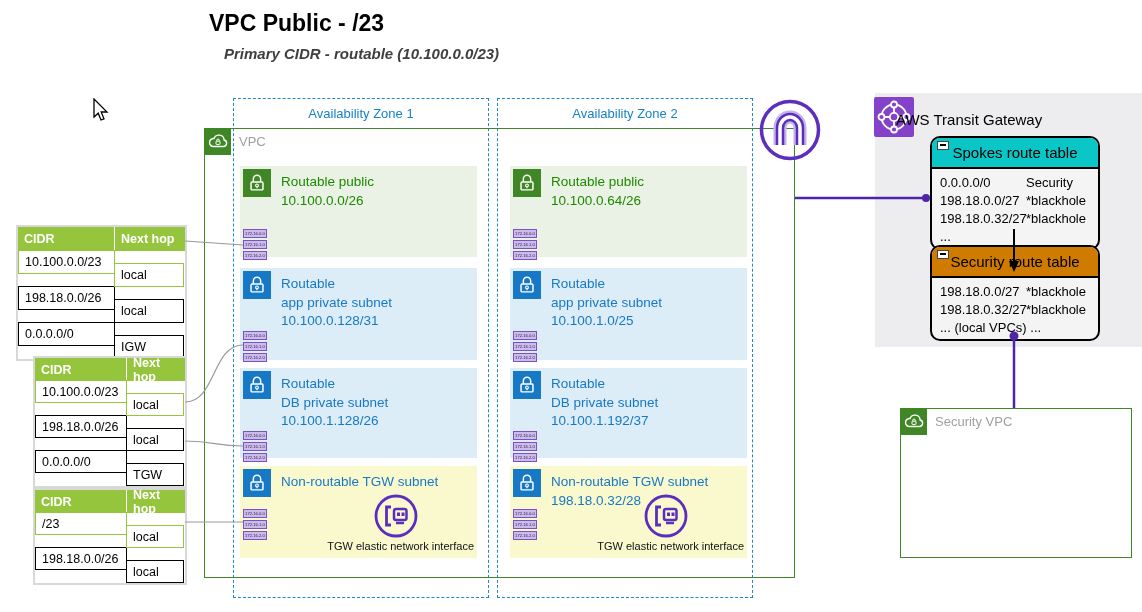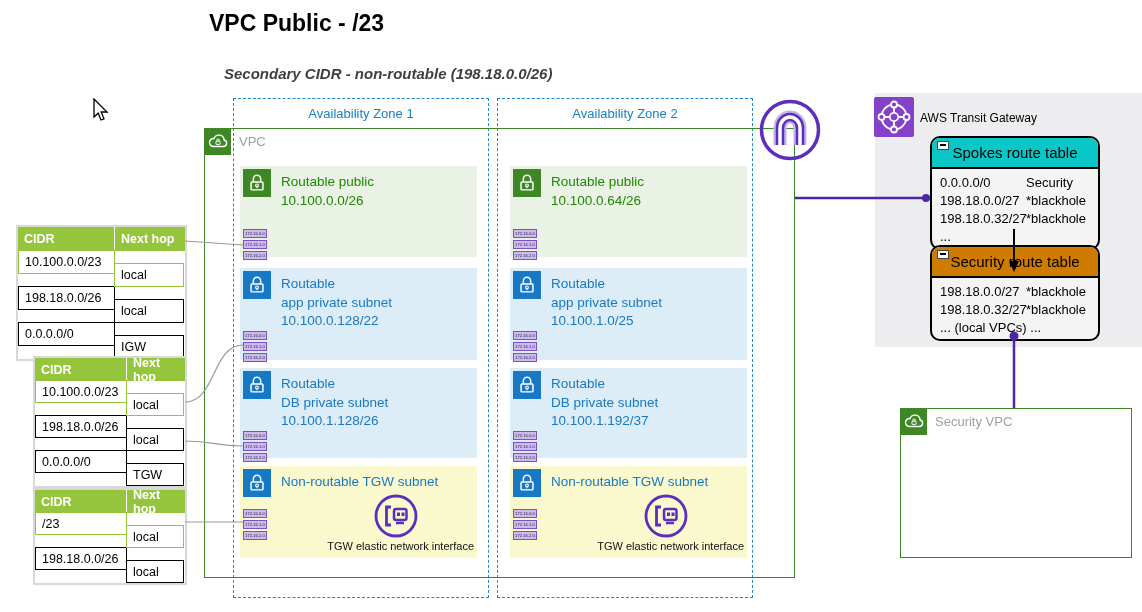--- a/index.html
+++ b/index.html
@@ -60,34 +60,34 @@
   
   .tt{position:absolute;width:170px;box-sizing:border-box;border:2px solid #000;border-radius:10px;background:#F4F4F4;overflow:hidden;}
   .tt-hdr{height:29px;border-bottom:2px solid #000;display:flex;align-items:center;justify-content:center;position:relative;font-size:15px;}
   .minus-box{position:absolute;left:5px;top:3px;width:12px;height:9px;background:#fff;border:1px solid #444;box-sizing:border-box;}
   .minus-box::after{content:"";display:block;width:6px;height:2px;background:#000;margin:2.2px auto 0;}
   .tt-rows{padding:5px 8px 2px;font-size:13px;line-height:18px;}
   .tt-row{display:flex;}
   .tt-c1{white-space:nowrap;}
   .tt-c1.fixed{width:86px;flex:none;}
   .tgw-icon{left:874px;top:97px;width:40px;height:40px;background:var(--purple-bg);border-radius:2px;}
-  .tgw-label{left:920px;top:111px;font-size:12px;}
+  .tgw-label{left:896px;top:111px;font-size:15px;}
   .overlay{position:absolute;left:0;top:0;z-index:20;pointer-events:none;}
   .topline{z-index:25;}
   .cursor{z-index:30;}
 </style>
 </head>
 <body>
 
 <div id="canvas">
 
   <div class="abs gray-panel"></div>
 
   <div class="abs title">VPC Public - /23</div>
-  <div class="abs subtitle" style="left:224px;top:64px;">Secondary CIDR - non-routable (198.18.0.0/26)</div>
+  <div class="abs subtitle" style="left:224px;top:44px;">Primary CIDR - routable (10.100.0.0/23)</div>
 
   <div class="abs az" style="left:233px;top:98px;width:256px;height:500px;">
     <div class="az-label">Availability Zone 1</div>
   </div>
   <div class="abs az" style="left:497px;top:98px;width:256px;height:500px;">
     <div class="az-label">Availability Zone 2</div>
   </div>
 
   <div class="abs vpc-box" style="left:204px;top:128px;width:591px;height:450px;"></div>
   <div class="abs vpc-tag" style="left:204px;top:128px;">
@@ -130,21 +130,21 @@
           <svg width="22" height="22" viewBox="0 0 24 24">
             <path d="M8 11 V7.5 a4 4 0 0 1 8 0 V11" fill="none" stroke="#fff" stroke-width="1.6"></path>
             <rect x="5.5" y="11" width="13" height="8.5" rx="1" fill="none" stroke="#fff" stroke-width="1.6"></rect>
             <circle cx="12" cy="14.6" r="1.5" fill="none" stroke="#fff" stroke-width="1.2"></circle>
             <path d="M12 16 v1.8" stroke="#fff" stroke-width="1.2"></path>
           </svg>
         </div>
         <div class="sn-lines">
           <div>Routable</div>
           <div>app private subnet</div>
-          <div>10.100.0.128/22</div>
+          <div>10.100.0.128/31</div>
         </div>
         <div class="tags" style="top: 63px;">
           <div class="tag">
             <span>172.16.0.0</span>
           </div>
           <div class="tag">
             <span>172.16.1.0</span>
           </div>
           <div class="tag">
             <span>172.16.2.0</span>
@@ -291,20 +291,21 @@
         <div class="sn-icon">
           <svg width="22" height="22" viewBox="0 0 24 24">
             <path d="M8 11 V7.5 a4 4 0 0 1 8 0 V11" fill="none" stroke="#fff" stroke-width="1.6"></path>
             <rect x="5.5" y="11" width="13" height="8.5" rx="1" fill="none" stroke="#fff" stroke-width="1.6"></rect>
             <circle cx="12" cy="14.6" r="1.5" fill="none" stroke="#fff" stroke-width="1.2"></circle>
             <path d="M12 16 v1.8" stroke="#fff" stroke-width="1.2"></path>
           </svg>
         </div>
         <div class="sn-lines">
           <div>Non-routable TGW subnet</div>
+          <div>198.18.0.32/28</div>
         </div>
         <div class="tags" style="top: 43px;">
           <div class="tag">
             <span>172.16.0.0</span>
           </div>
           <div class="tag">
             <span>172.16.1.0</span>
           </div>
           <div class="tag">
             <span>172.16.2.0</span>

